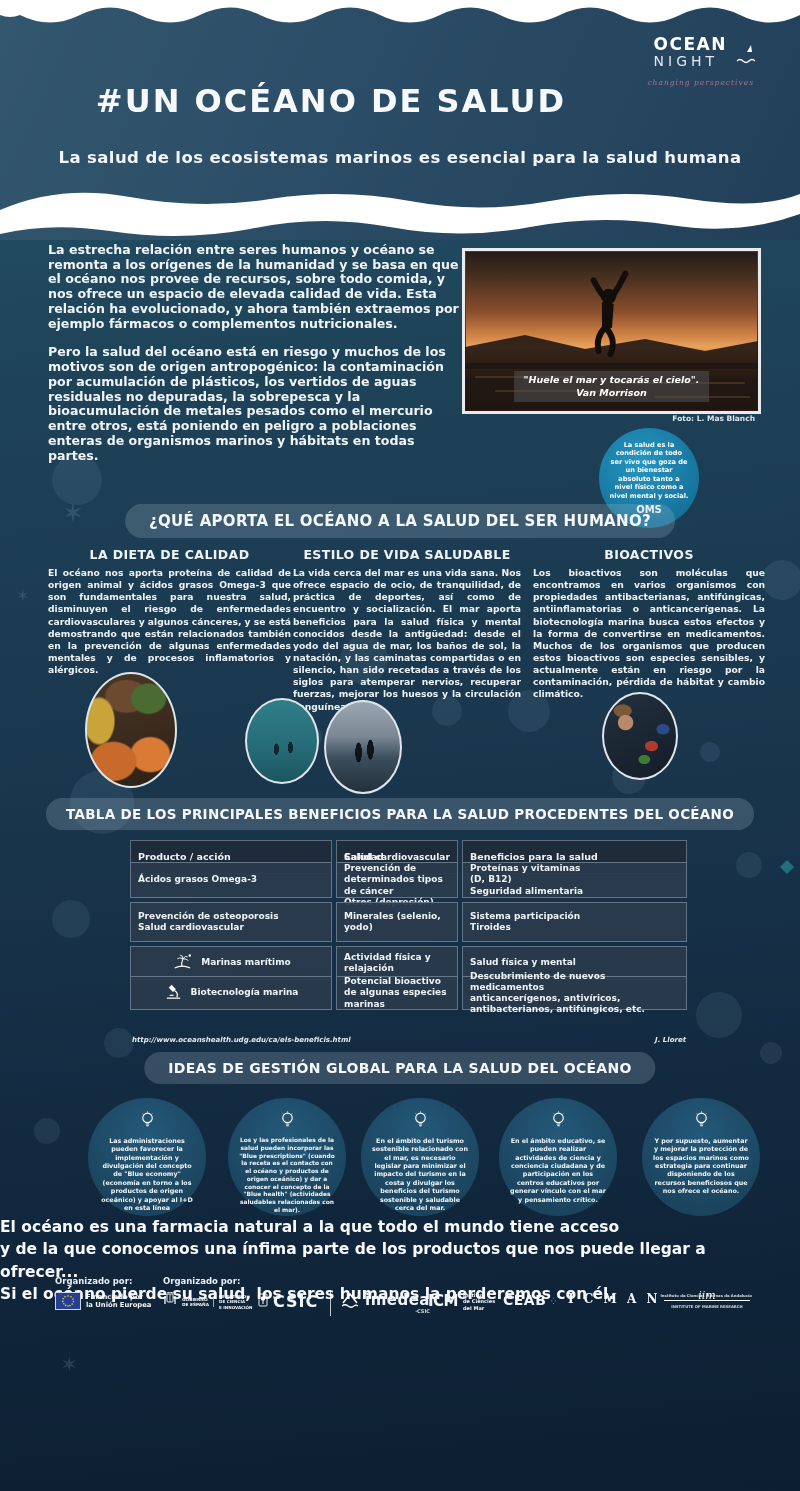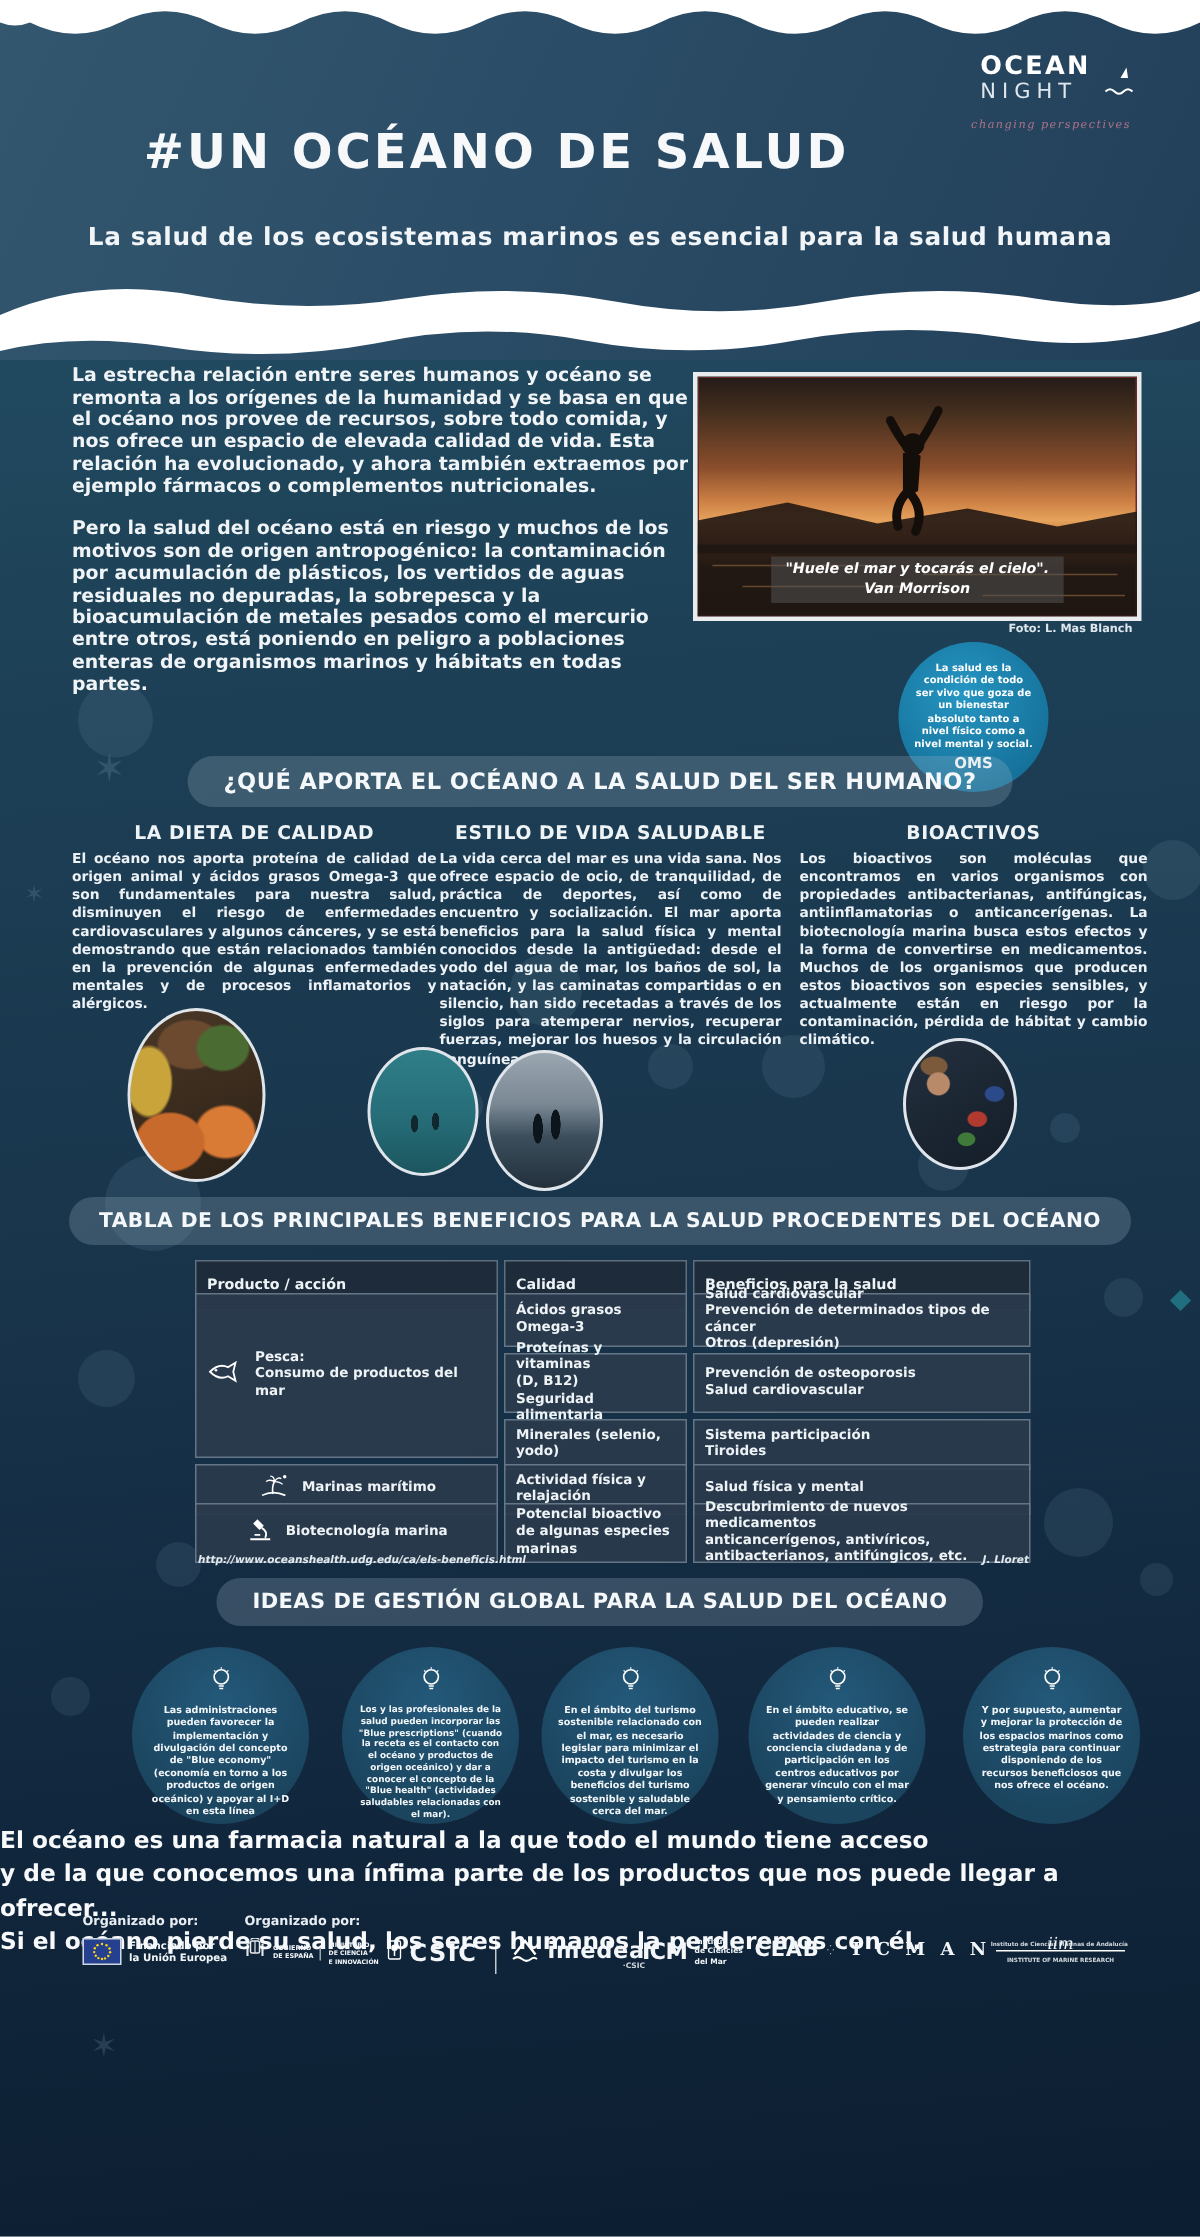--- a/index.html
+++ b/index.html
@@ -223,32 +223,20 @@
                   radial-gradient(10px 8px at 82% 42%,#2a4a8a 60%,transparent 70%),
                   linear-gradient(150deg,#23303e,#141d28);"></div>
 
   <div class="pill" style="top:798px;font-size:13.5px;padding:8px 20px;">TABLA DE LOS PRINCIPALES BENEFICIOS PARA LA SALUD PROCEDENTES DEL OCÉANO</div>
 
   <div class="tbl">
     <div class="cell hd">Producto / acción</div>
     <div class="cell hd">Calidad</div>
     <div class="cell hd">Beneficios para la salud</div>
 
-    <div class="cell ic" style="grid-row:2/5;">
-      <span>
-        <svg width="24" height="15" viewBox="0 0 24 15">
-          <path d="M2 7.5 Q8 1.5 14 4.5 L19 1.5 L17.5 7.5 L19 13.5 L14 10.5 Q8 13.5 2 7.5 Z" fill="none" stroke="#fff" stroke-width="1.2"></path>
-          <circle cx="6" cy="6.5" r="0.9" fill="#fff"></circle>
-        </svg>
-      </span>
-      <span>
-        <span class="lbl">Pesca:</span><br>
-        <span>Consumo de productos del mar</span>
-      </span>
-    </div>
     <div class="cell">Ácidos grasos Omega-3</div>
     <div class="cell">Salud cardiovascular
 Prevención de determinados tipos de cáncer
 Otros (depresión)</div>
     <div class="cell">Proteínas y vitaminas
 (D, B12)
 Seguridad alimentaria</div>
     <div class="cell">Prevención de osteoporosis
 Salud cardiovascular</div>
     <div class="cell">Minerales (selenio, yodo)</div>

